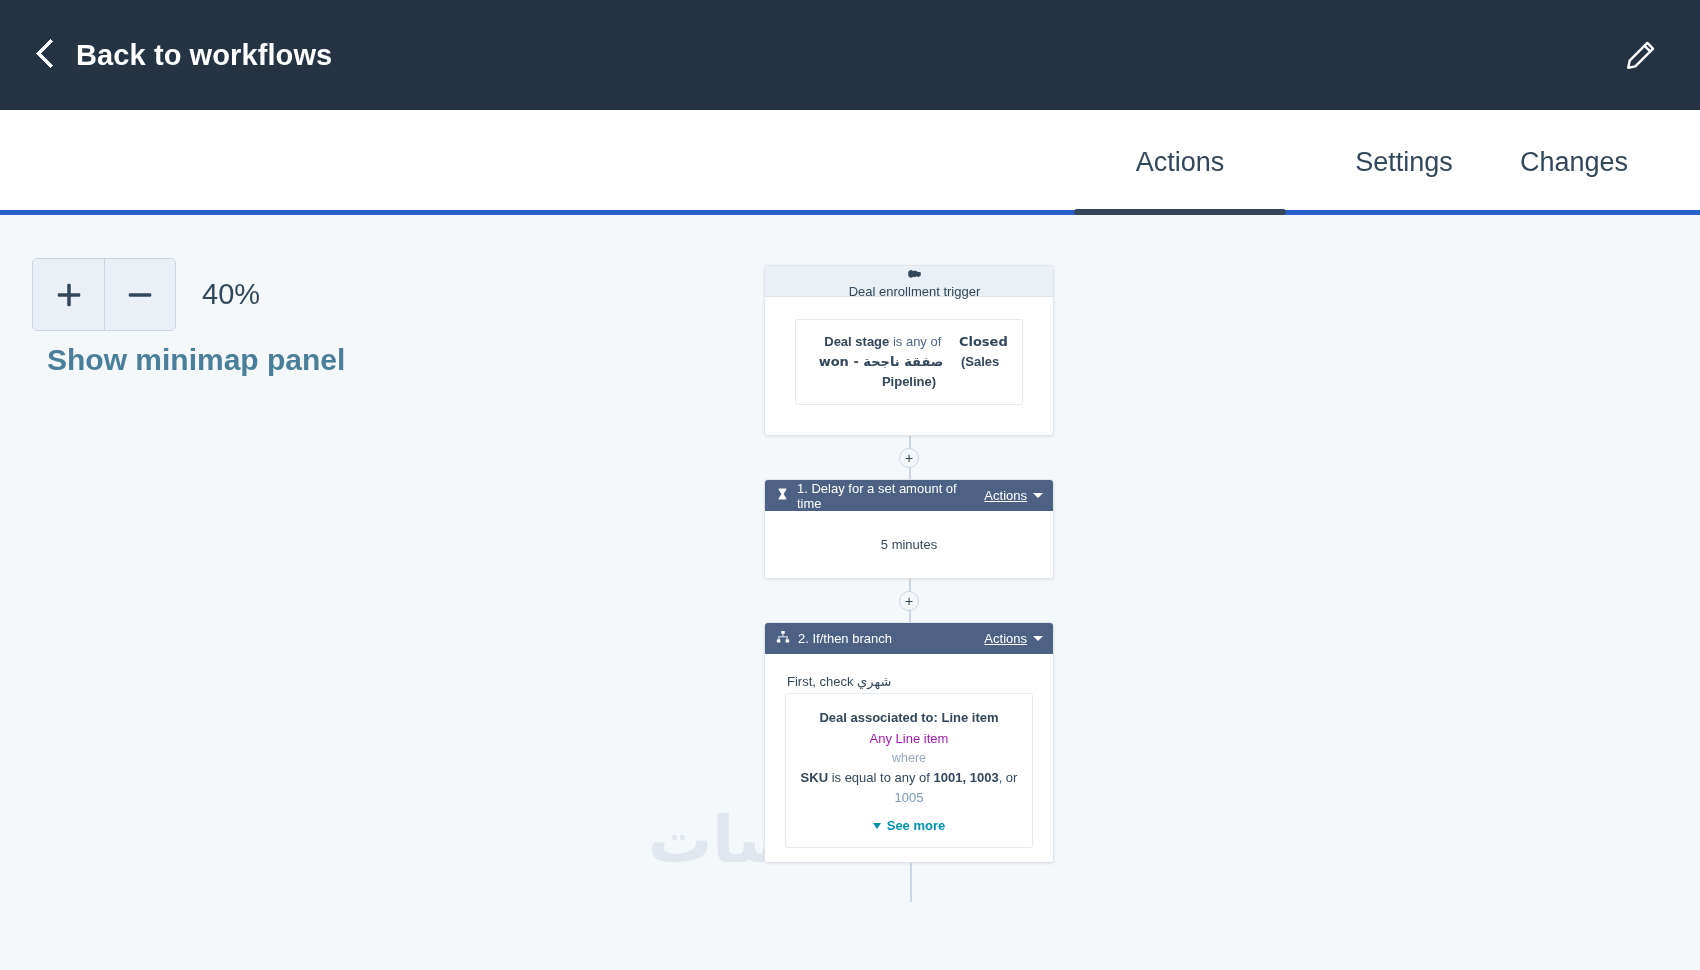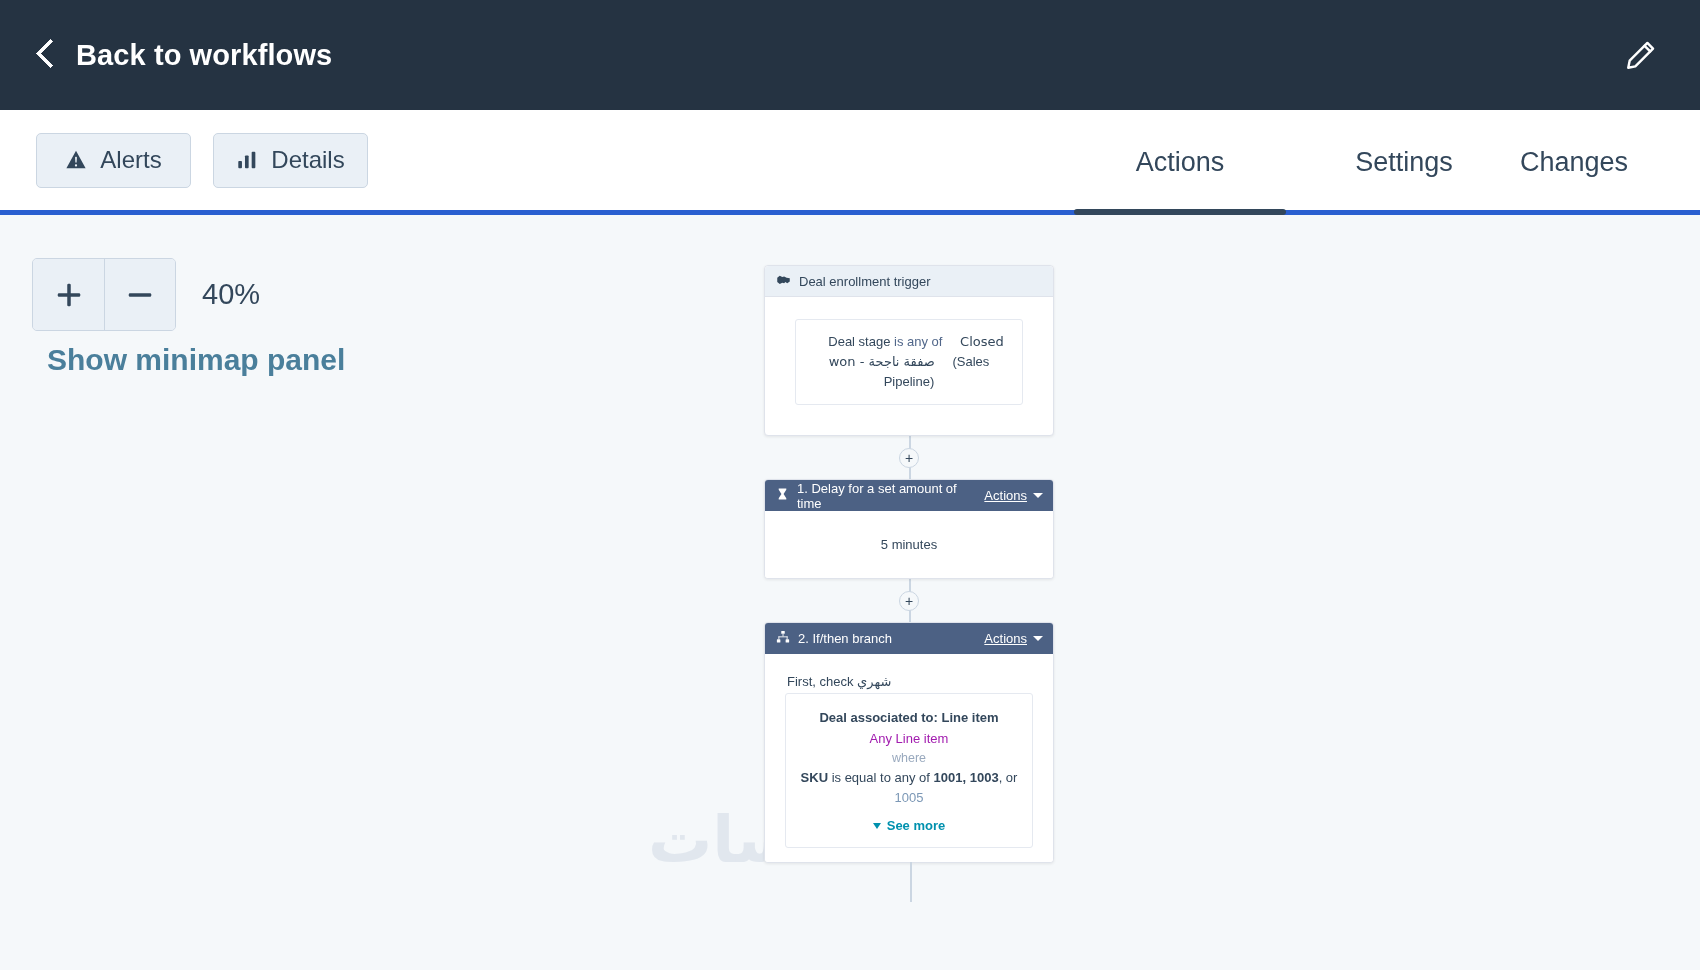--- a/index.html
+++ b/index.html
@@ -118,31 +118,31 @@
     border: 1px solid #dfe3eb; border-radius: 4px;
     box-shadow: 0 1px 3px rgba(0,0,0,.08);
     position: relative; z-index: 2;
   }
 
   
   .trigger-head {
     height: 31px; background: #eaf0f6;
     border-bottom: 1px solid #dfe3eb;
     border-radius: 4px 4px 0 0;
-    display: flex; align-items: center; gap: 8px;
+    display: flex; align-items: center; gap: 0;
     padding-left: 11px;
-    font-size: 13px; color: #33475b;
+    font-size: 13px; color: #33475b; flex-direction: column;
   }
   .trigger-body { padding: 22px 30px 30px 30px; }
   .trigger-box {
     border: 1px solid #e5e9f0; border-radius: 3px;
     padding: 12px 8px; text-align: center;
     font-size: 13px; color: #33475b; line-height: 1.55;
   }
-  .trigger-box b { font-weight: 400; padding-left: 14px; }
+  .trigger-box b { font-weight: 700; padding-left: 14px; }
   .muted-blue { color: #51678a; }
 
   
   .connector {
     width: 290px; position: relative; height: 43px;
   }
   .connector .line {
     position: absolute; left: 145px; top: 0; width: 2px; height: 43px;
     background: #cbd6e2;
   }
@@ -230,40 +230,20 @@
     <span class="pencil">
       <svg width="34" height="34" viewBox="0 0 24 24" fill="none" stroke="#ffffff" stroke-width="1.7" stroke-linecap="round" stroke-linejoin="round">
         <path d="M16.5 3.5l4 4L8 20l-5 1 1-5z"></path>
         <path d="M14.5 5.5l4 4"></path>
       </svg>
     </span>
   </div>
 </div>
 
 <div class="tabbar">
-  <div class="tab-left">
-    <div class="pill-btn">
-      <span class="gl">
-        <svg width="22" height="22" viewBox="0 0 24 24" fill="#33475b">
-            <path d="M12 2L1.5 21h21L12 2zm0 6.5c.6 0 1 .5 1 1.1l-.3 4.6c0 .4-.3.7-.7.7s-.7-.3-.7-.7L11 9.6c0-.6.4-1.1 1-1.1zm0 8.2c.7 0 1.2.5 1.2 1.2S12.7 19 12 19s-1.2-.5-1.2-1.1.5-1.2 1.2-1.2z"></path>
-          </svg>
-      </span>
-      <span>Alerts</span>
-    </div>
-    <div class="pill-btn">
-      <span class="gl">
-        <svg width="22" height="22" viewBox="0 0 24 24" fill="#33475b">
-          <rect x="2.5" y="13" width="4" height="8" rx="1"></rect>
-          <rect x="9.8" y="7" width="4" height="14" rx="1"></rect>
-          <rect x="17.1" y="3" width="4" height="18" rx="1"></rect>
-        </svg>
-      </span>
-      <span>Details</span>
-    </div>
-  </div>
 
   <div class="tab-right">
     <div class="tab active tab-actions">
       <span>Actions</span>
     </div>
     <div class="tab tab-settings">
       <span>Settings</span>
     </div>
     <div class="tab tab-changes">
       <span>Changes</span>

